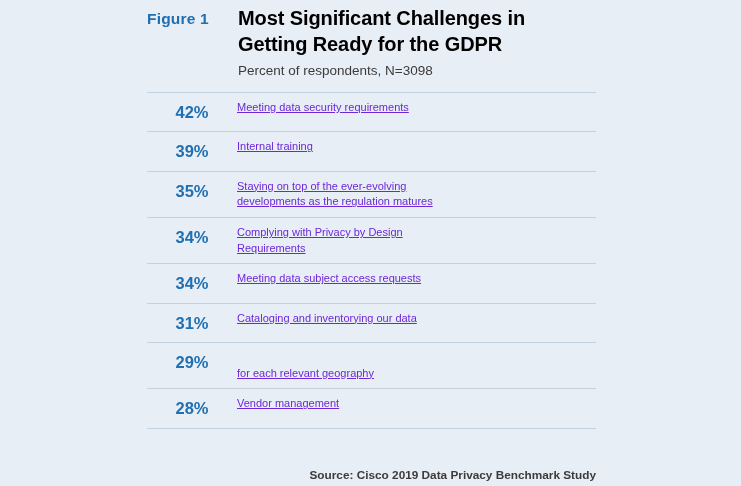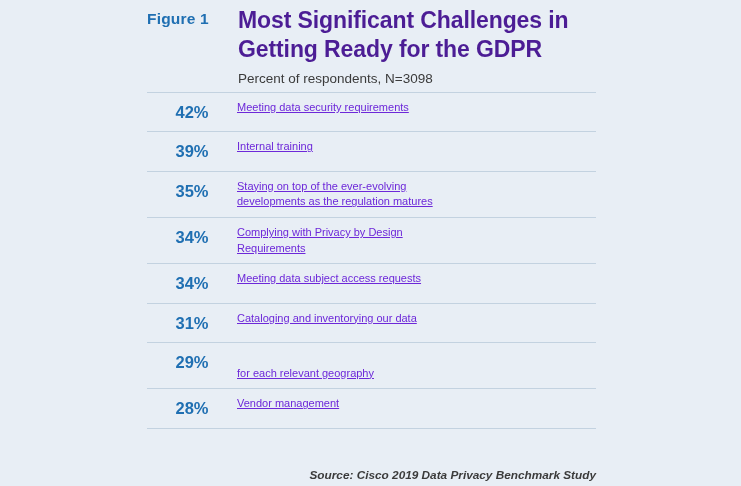--- a/index.html
+++ b/index.html
@@ -29,23 +29,23 @@
     color: #1f6fb2;
     letter-spacing: 0.2px;
   }
   .titles {
     position: absolute;
     left: 238px;
     top: 6px;
     width: 400px;
   }
   .title {
-    font-size: 23px;
+    font-size: 20px;
     font-weight: bold;
-    color: #4c1d95;
+    color: #000000;
     line-height: 1.28;
     letter-spacing: -0.1px;
   }
   .subtitle {
     margin-top: 6px;
     font-size: 13.5px;
     color: #3b3b3b;
   }
   .table {
     position: absolute;
@@ -80,21 +80,20 @@
     padding-right: 6px;
     text-decoration: underline;
   }
   .source {
     position: absolute;
     left: 0;
     top: 468px;
     width: 596px;
     text-align: right;
     font-size: 11.8px;
-    font-style: italic;
     font-weight: bold;
     color: #3b3b3b;
   }
 </style>
 </head>
 <body>
 
 <div id="figure">
 
   <div class="fig-label">Figure 1</div>

